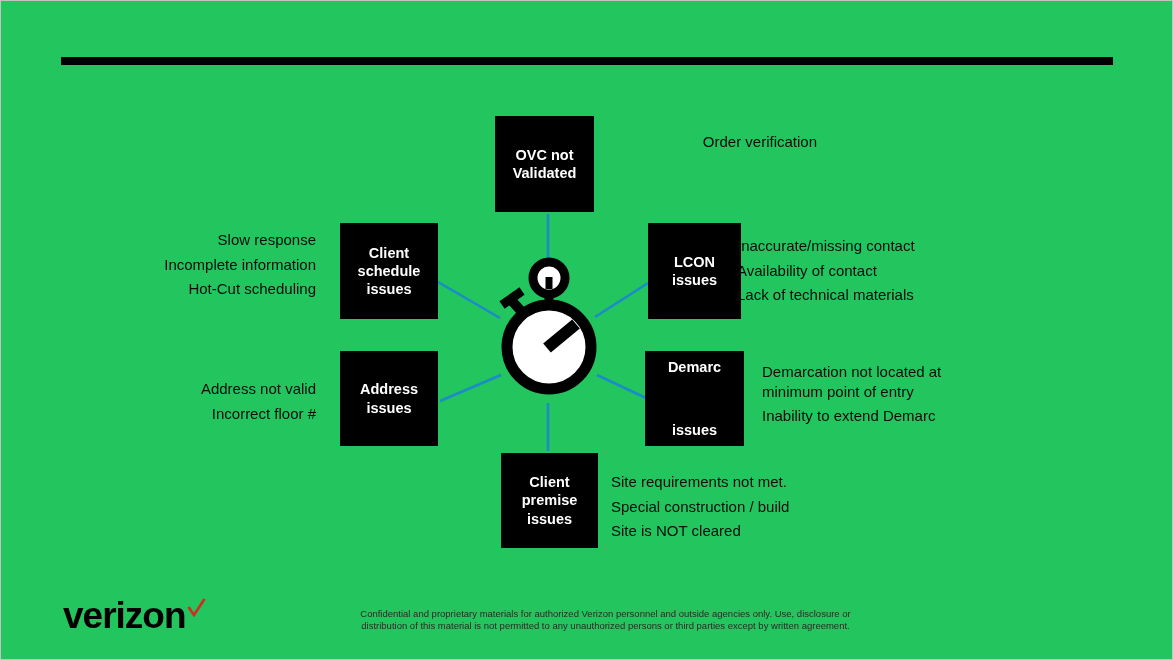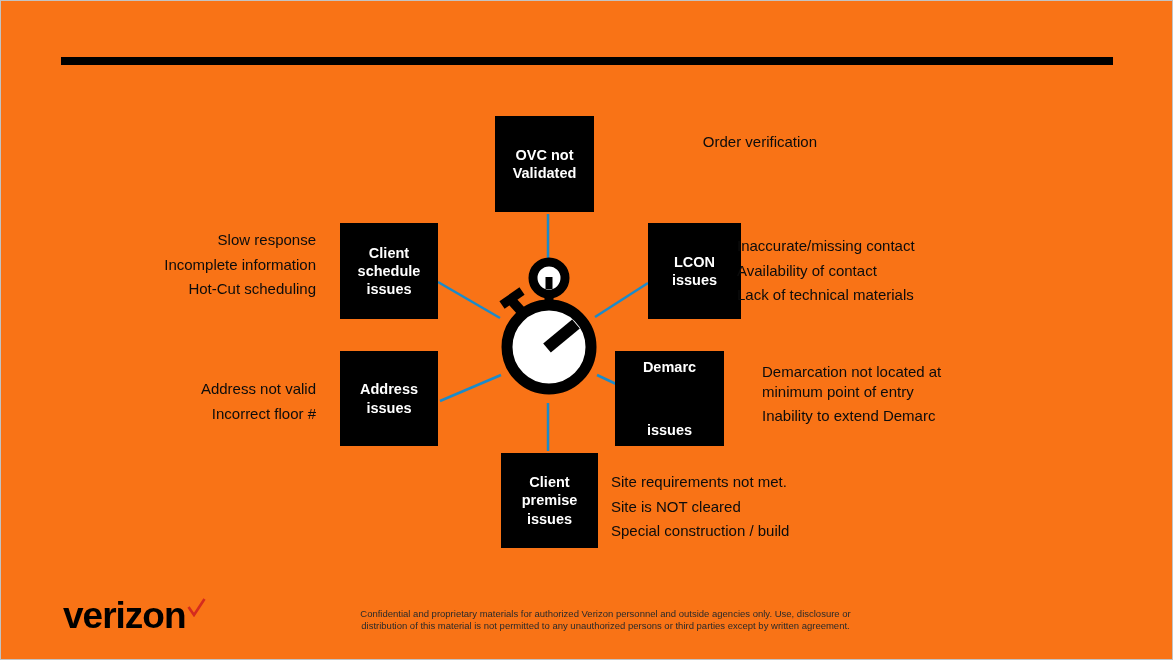--- a/index.html
+++ b/index.html
@@ -1,19 +1,19 @@
 <!DOCTYPE html>
 <html><head>
 <meta charset="utf-8">
 <style>
   html,body{margin:0;padding:0;background:#fff;}
   .slide{
     position:relative;
     width:1173px;height:660px;
-    background:#f97316;
+    background:#22c55e;
     border:1px solid #c3c3c3;
     box-sizing:border-box;
     font-family:"Liberation Sans","DejaVu Sans",sans-serif;
     overflow:hidden;
   }
   .top-rule{
     position:absolute;left:60px;top:56px;width:1052px;height:8px;
     background:#000;
   }
   .diagram-canvas{
@@ -22,21 +22,21 @@
   .node-box{
     position:absolute;
     background:#000;color:#fff;
     display:flex;flex-direction:column;justify-content:center;align-items:center;
     font-weight:bold;font-size:14.5px;line-height:1.25;text-align:center;
   }
   .box-ovc{left:494px;top:115px;width:99px;height:96px;}
   .box-schedule{left:339px;top:222px;width:98px;height:96px;}
   .box-lcon{left:647px;top:222px;width:93px;height:96px;}
   .box-address{left:339px;top:350px;width:98px;height:95px;}
-  .box-demarc{left:614px;top:350px;width:109px;height:95px;gap:45px;}
+  .box-demarc{left:644px;top:350px;width:99px;height:95px;gap:45px;}
   .box-premise{left:500px;top:452px;width:97px;height:95px;}
   .notes{
     position:absolute;font-size:15px;color:#0c0c0c;line-height:1.3;
   }
   .notes p{margin:0 0 5px 0;}
   .notes-ovc{left:608px;top:131px;width:208px;text-align:right;}
   .notes-schedule{left:85px;top:229px;width:230px;text-align:right;}
   .notes-lcon{left:736px;top:235px;width:235px;text-align:left;}
   .notes-address{left:115px;top:378px;width:200px;text-align:right;}
   .notes-demarc{left:761px;top:361px;width:208px;text-align:left;}
@@ -126,22 +126,22 @@
   <div class="notes notes-address">
     <p>Address not valid</p>
     <p>Incorrect floor #</p>
   </div>
   <div class="notes notes-demarc">
     <p>Demarcation not located at minimum point of entry</p>
     <p>Inability to extend Demarc</p>
   </div>
   <div class="notes notes-premise">
     <p>Site requirements not met.</p>
+    <p>Special construction / build</p>
     <p>Site is NOT cleared</p>
-    <p>Special construction / build</p>
   </div>
 
   <div class="logo"><span>verizon</span><svg class="check" width="19" height="19" viewBox="0 0 19 19">
         <polyline points="1.5,9 7,17 17.5,1" fill="none" stroke="#d52b1e" stroke-width="2.6"></polyline>
       </svg></div>
 
   <div class="disclaimer">Confidential and proprietary materials for authorized Verizon personnel and outside agencies only. Use, disclosure or distribution of this material is not permitted to any unauthorized persons or third parties except by written agreement.</div>
 
 </div>
 

